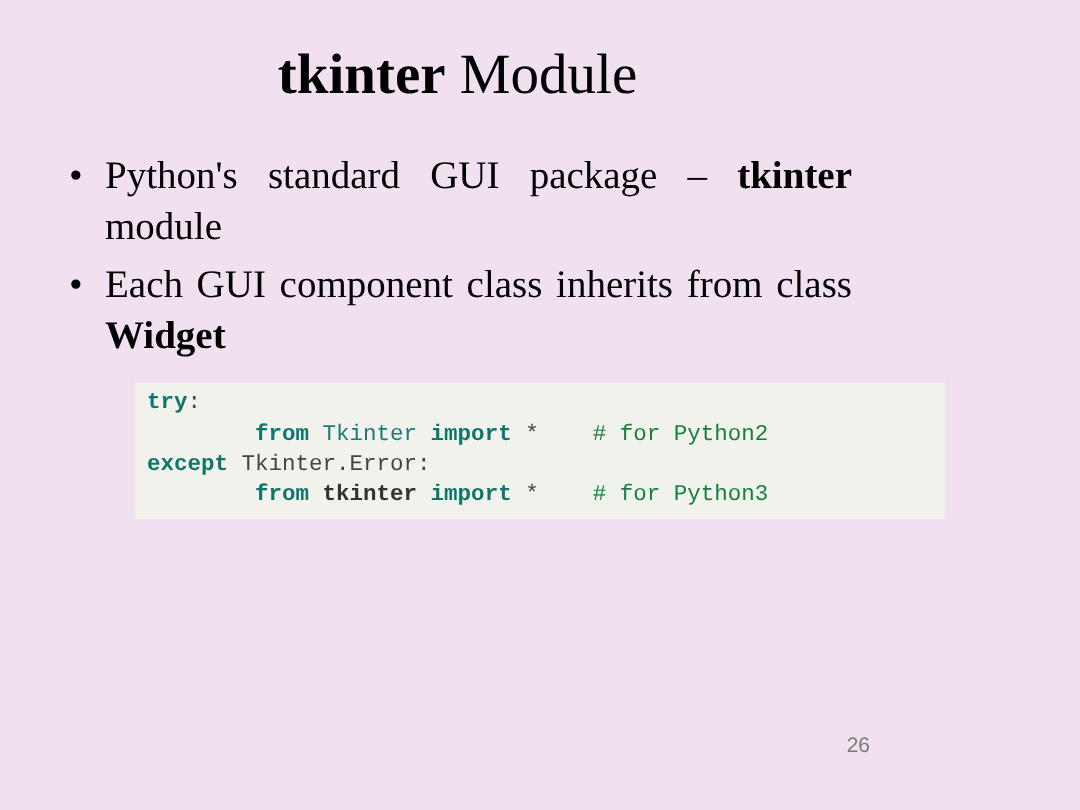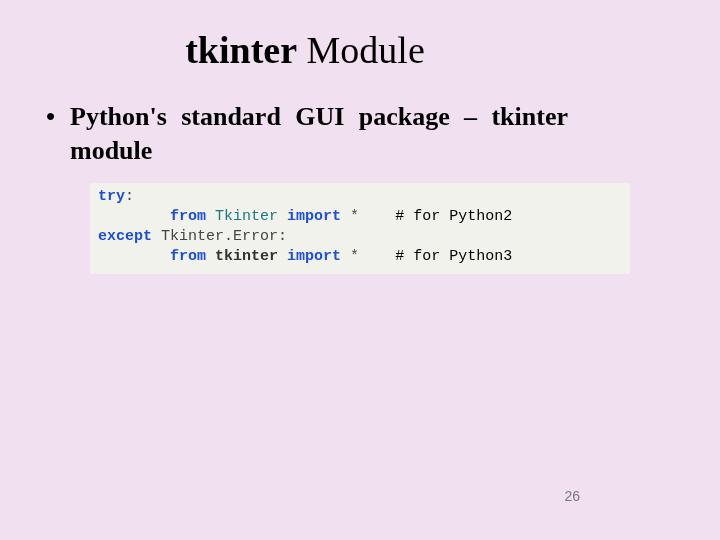--- a/index.html
+++ b/index.html
@@ -28,21 +28,20 @@
   .title .bold {
     font-weight: bold;
   }
   .bullets {
     list-style: none;
     padding: 0;
     margin: 0;
     font-size: 26px;
     line-height: 1.32;
     text-align: justify;
-    font-weight: bold;
   }
   .bullets > li {
     position: relative;
     padding-left: 28px;
     margin-bottom: 4px;
   }
   .bullets > li::before {
     content: "•";
     position: absolute;
     left: 4px;
@@ -54,24 +53,24 @@
     width: 540px;
     background: #f2f2ec;
     font-family: "Courier New", Courier, monospace;
     font-size: 15px;
     line-height: 1.35;
     padding: 4px 8px 6px 8px;
     box-sizing: border-box;
     white-space: pre;
     color: #444;
   }
-  .kw-orange { color: #1d4ed8; font-weight: bold; }
+  .kw-orange { color: #0f766e; font-weight: bold; }
   .kw-teal   { color: #1a7a7a; }
   .kw-bold   { font-weight: bold; color: #333; }
-  .cm        { color: #000000; }
+  .cm        { color: #15803d; }
   .pagenum {
     position: absolute;
     right: 20px;
     bottom: 36px;
     font-size: 14px;
     color: #7a7a7a;
     font-family: Arial, sans-serif;
     text-align: center;
   }
 </style>
@@ -81,20 +80,23 @@
 <div class="slide">
 
   <h1 class="title">
     <span class="bold">tkinter</span><span> Module</span>
   </h1>
 
   <ul class="bullets">
     <li>
       <span>Python's standard GUI package – </span><b>tkinter</b><span> module</span>
     </li>
+    <li>
+      <span>Each GUI component class inherits from class </span><b>Widget</b>
+    </li>
   </ul>
 
   <div class="codeblock"><span class="kw-orange">try</span><span>:</span>
         <span class="kw-orange">from</span> <span class="kw-teal">Tkinter</span> <span class="kw-orange">import</span><span> *</span>    <span class="cm"># for Python2</span>
 <span class="kw-orange">except</span><span> Tkinter.Error:</span>
         <span class="kw-orange">from</span> <span class="kw-bold">tkinter</span> <span class="kw-orange">import</span><span> *</span>    <span class="cm"># for Python3</span></div>
 
   <div class="pagenum">26</div>
 
 </div>

